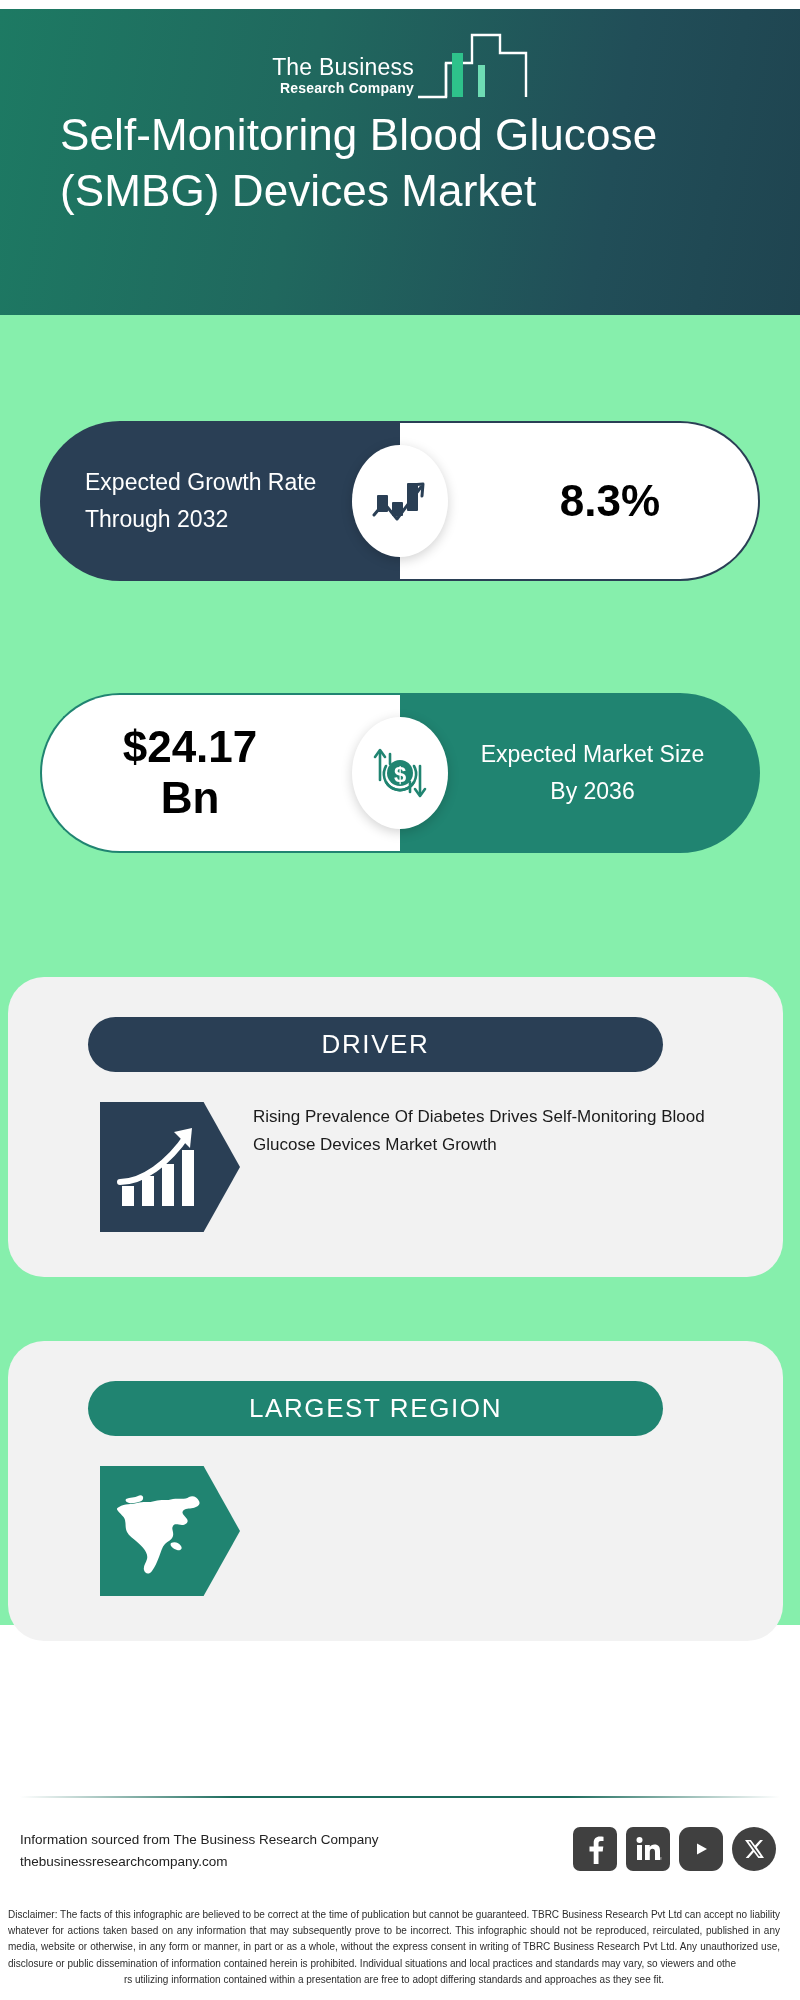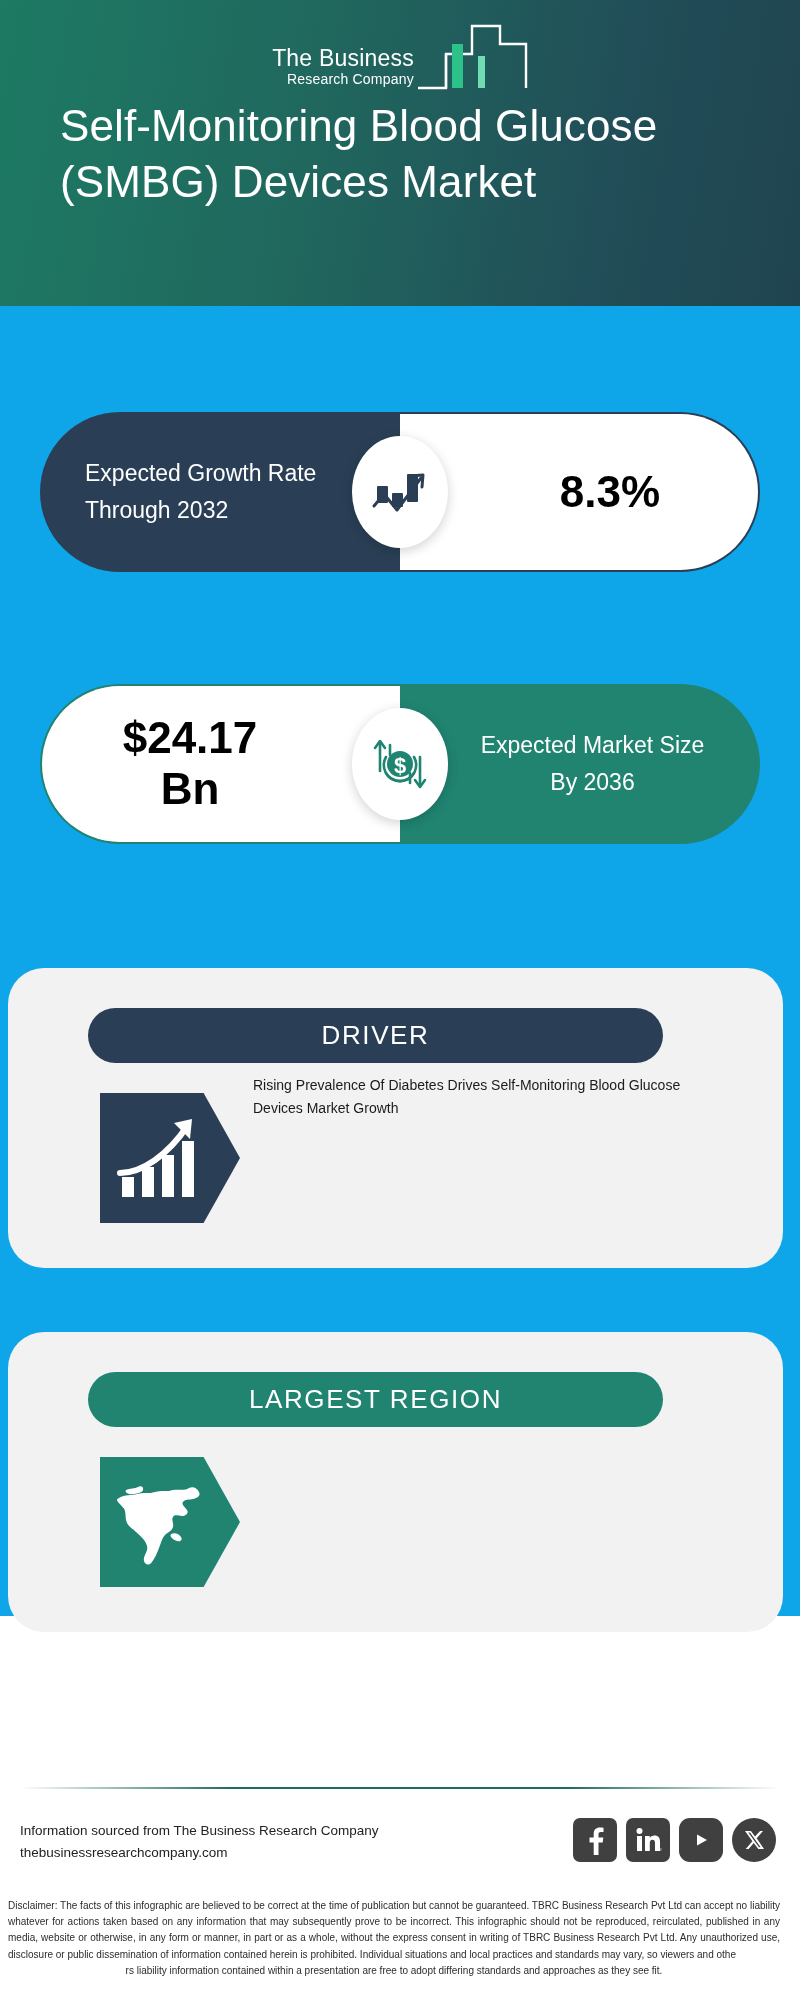--- a/index.html
+++ b/index.html
@@ -2,39 +2,39 @@
 <html><head>
 <meta charset="utf-8">
 <style>
   * { margin:0; padding:0; box-sizing:border-box; }
   html, body {
     width:800px; height:2000px;
     background:#ffffff;
     font-family:"Liberation Sans", sans-serif;
     overflow:hidden;
   }
-  .page { position:relative; width:800px; height:1616px; background:#0ea5e9; }
+  .page { position:relative; width:800px; height:1616px; background:#86efac;margin-top:9px; }
 
   
   .header {
     position:absolute; left:0; top:0; width:800px; height:306px;
     background:linear-gradient(100deg, #1d7a63 0%, #20685e 38%, #214e58 75%, #1f4450 100%);
     overflow:hidden;
   }
   .logo-wrap {
     position:absolute; left:0; right:0; top:22px;
     display:flex; justify-content:center; align-items:flex-end; gap:0;
   }
   .logo-text { text-align:right; padding-bottom:4px; }
   .logo-line1 {
     color:#ffffff; font-size:23px; font-weight:300; letter-spacing:.2px;
     line-height:1.05; white-space:nowrap;
   }
   .logo-line2 {
-    color:#ffffff; font-size:14px; font-weight:400; letter-spacing:.2px;
+    color:#ffffff; font-size:14px; font-weight:700; letter-spacing:.2px;
     line-height:1.25; white-space:nowrap;
   }
   .logo-mark { position:relative; width:112px; height:70px; margin-left:2px; }
 
   .title {
     position:absolute; left:60px; right:60px; top:98px;
     color:#ffffff; font-size:44px; font-weight:400; line-height:1.27;
     letter-spacing:.1px;
   }
 
@@ -107,22 +107,22 @@
 
   .hexicon {
     position:absolute; left:92px; top:125px; width:140px; height:130px;
     clip-path:polygon(0 0, 74% 0, 100% 50%, 74% 100%, 0 100%);
     display:flex; align-items:center; justify-content:center;
   }
   .hex-navy { background:#2a3f55; }
   .hex-teal { background:#208471; }
 
   .panel-text {
-    position:absolute; left:245px; right:50px; top:106px;
-    color:#1b1b1b; font-size:14px; font-weight:400; line-height:1.62;
+    position:absolute; left:245px; right:50px; top:126px;
+    color:#1b1b1b; font-size:17px; font-weight:400; line-height:1.62;
   }
 
   
   .divider {
     position:absolute; left:20px; top:1787px; width:760px; height:2px;
     background:linear-gradient(90deg, rgba(32,132,113,0) 0%, #1c6b5c 28%, #1c6b5c 72%, rgba(32,132,113,0) 100%);
   }
   .source {
     position:absolute; left:20px; top:1820px;
     color:#222; font-size:13.5px; line-height:1.65;
@@ -273,16 +273,16 @@
     </div>
     <div class="sicon circle">
       <svg width="26" height="26" viewBox="0 0 26 26">
           <path fill="#fff" d="M19.1 4H22l-6.3 7.2L23 22h-5.7l-4.5-5.9L7.6 22H4.7l6.7-7.7L4 4h5.9l4.1 5.4zM18 20.3h1.6L9 5.6H7.3z"></path>
         </svg>
     </div>
   </div>
 
   <div class="disclaimer">
     <span>Disclaimer: The facts of this infographic are believed to be correct at the time of publication but cannot be guaranteed. TBRC Business Research Pvt Ltd can accept no liability whatever for actions taken based on any information that may subsequently prove to be incorrect. This infographic should not be reproduced, reirculated, published in any media, website or otherwise, in any form or manner, in part or as a whole, without the express consent in writing of TBRC Business Research Pvt Ltd. Any unauthorized use, disclosure or public dissemination of information contained herein is prohibited. Individual situations and local practices and standards may vary, so viewers and othe</span>
-    <span class="lastline">rs liability information contained within a presentation are free to adopt differing standards and approaches as they see fit.</span>
+    <span class="lastline">rs utilizing information contained within a presentation are free to adopt differing standards and approaches as they see fit.</span>
   </div>
 
 </div>
 
 </body></html>

